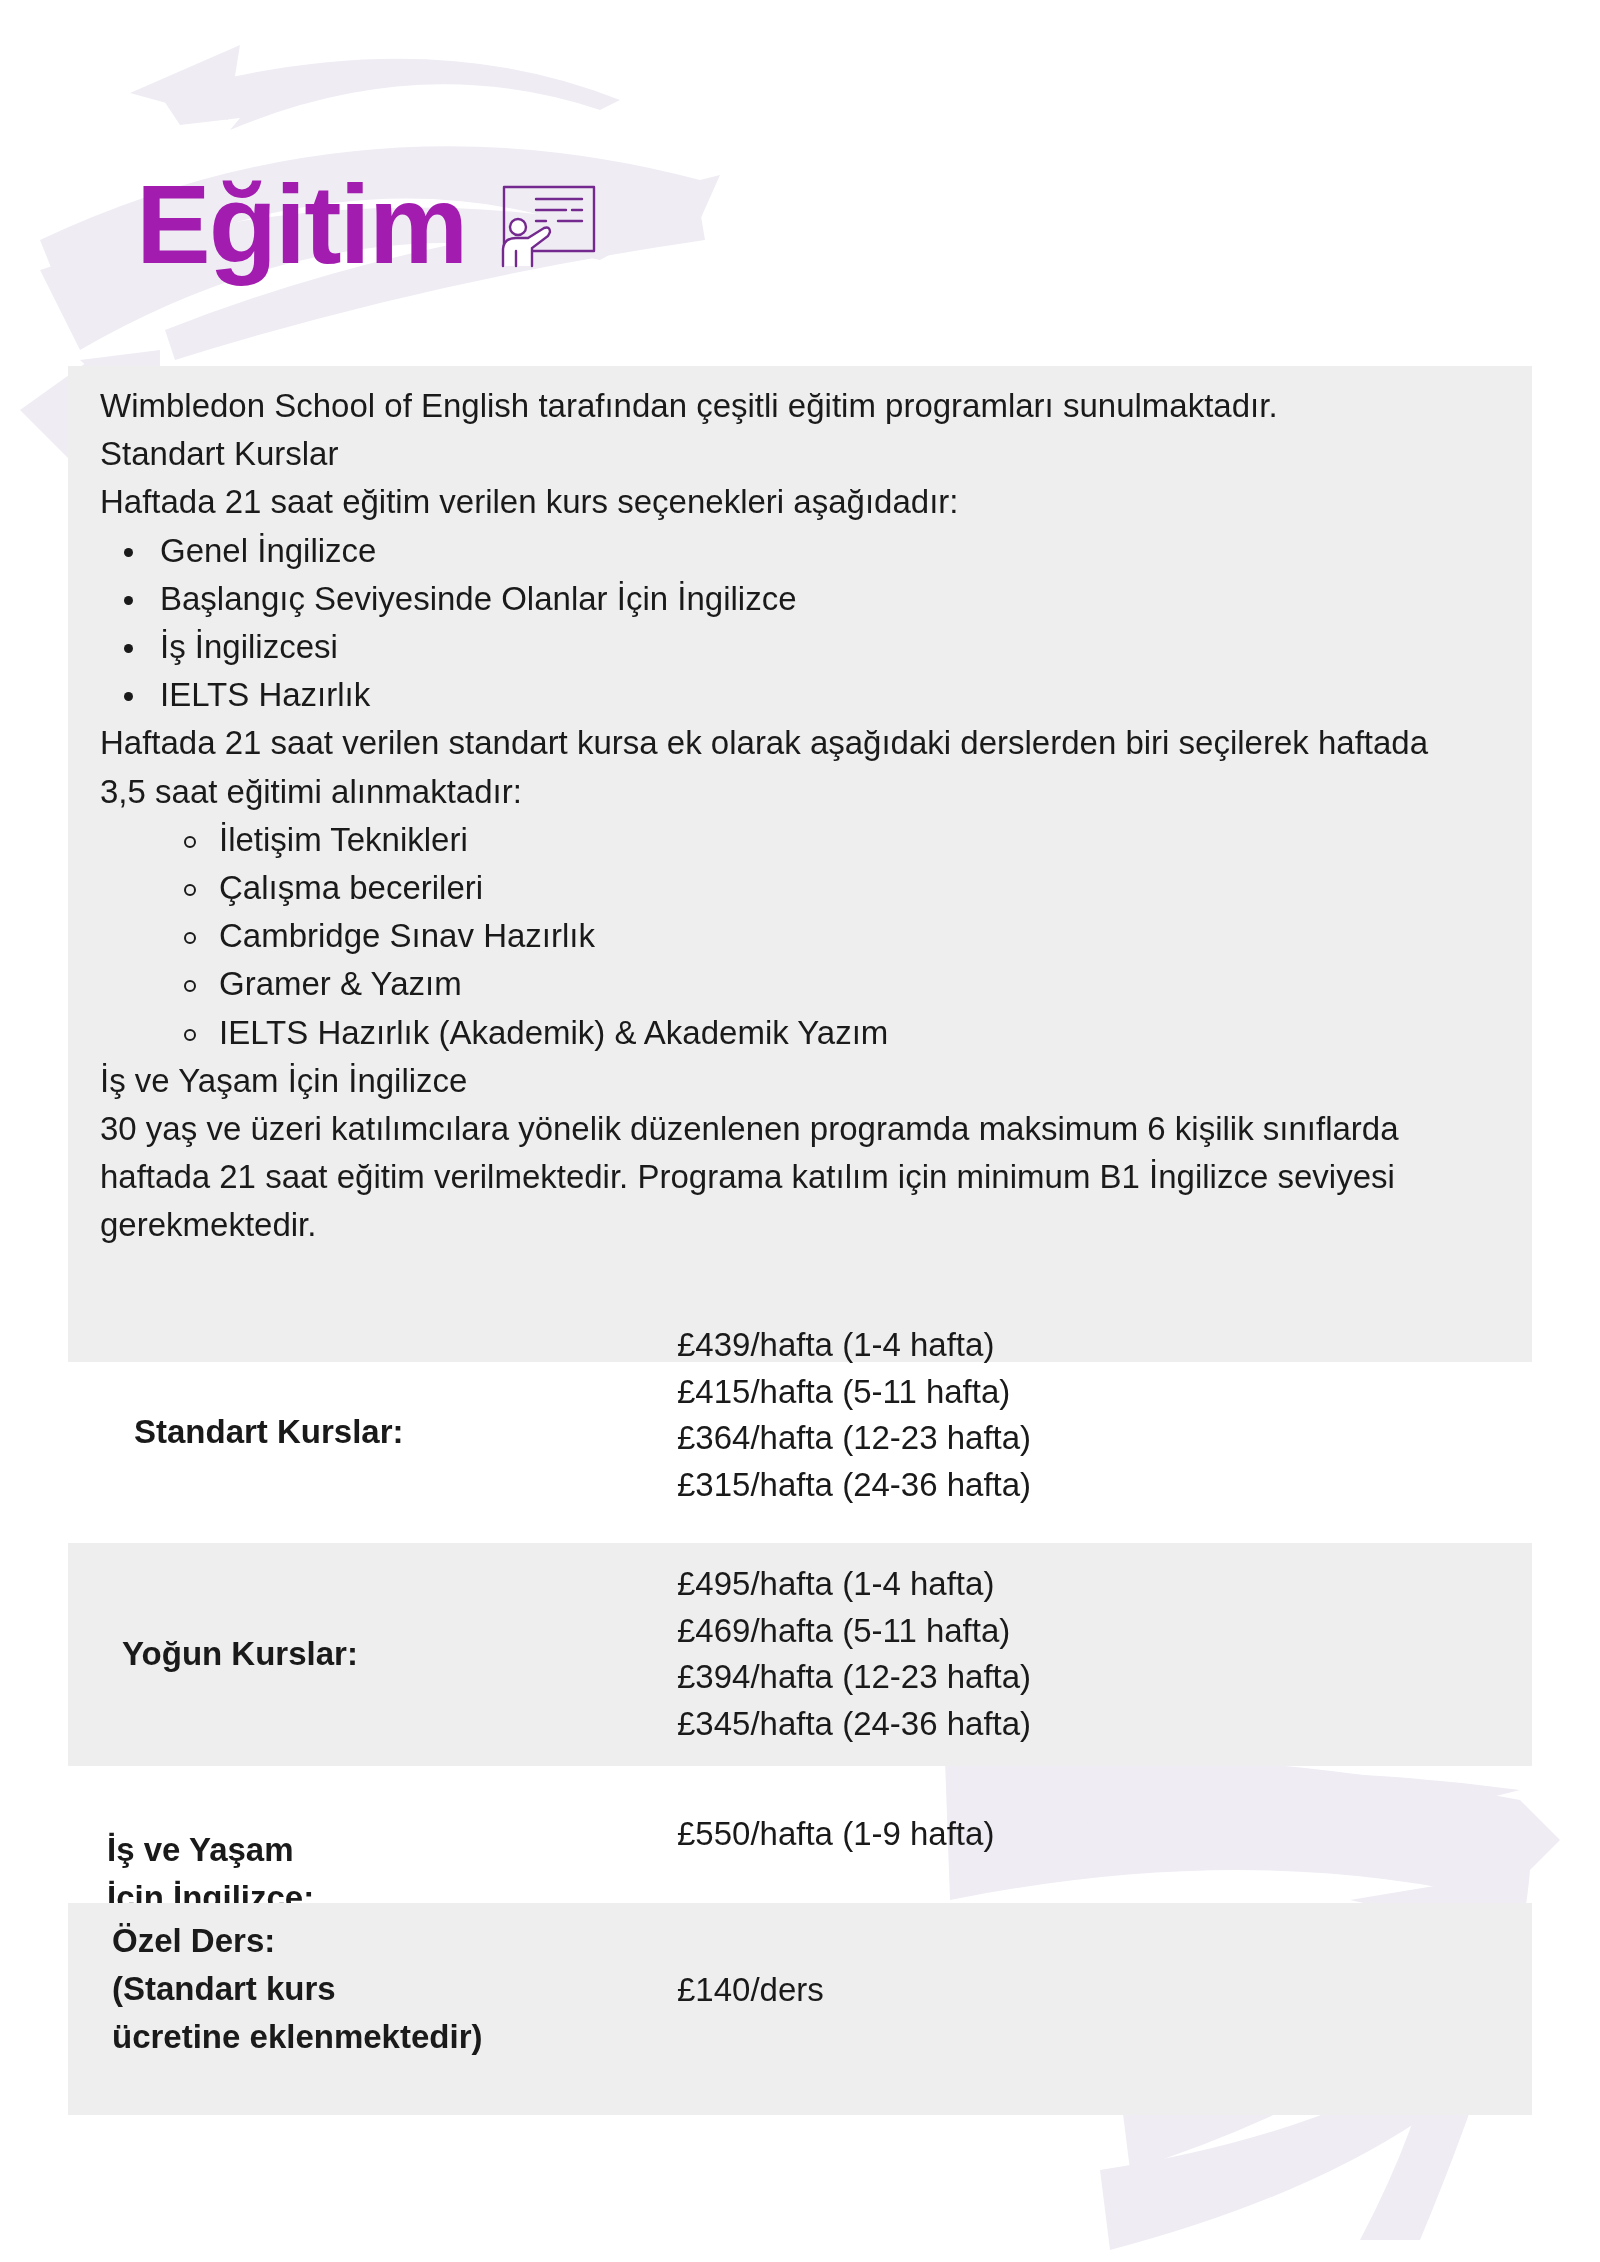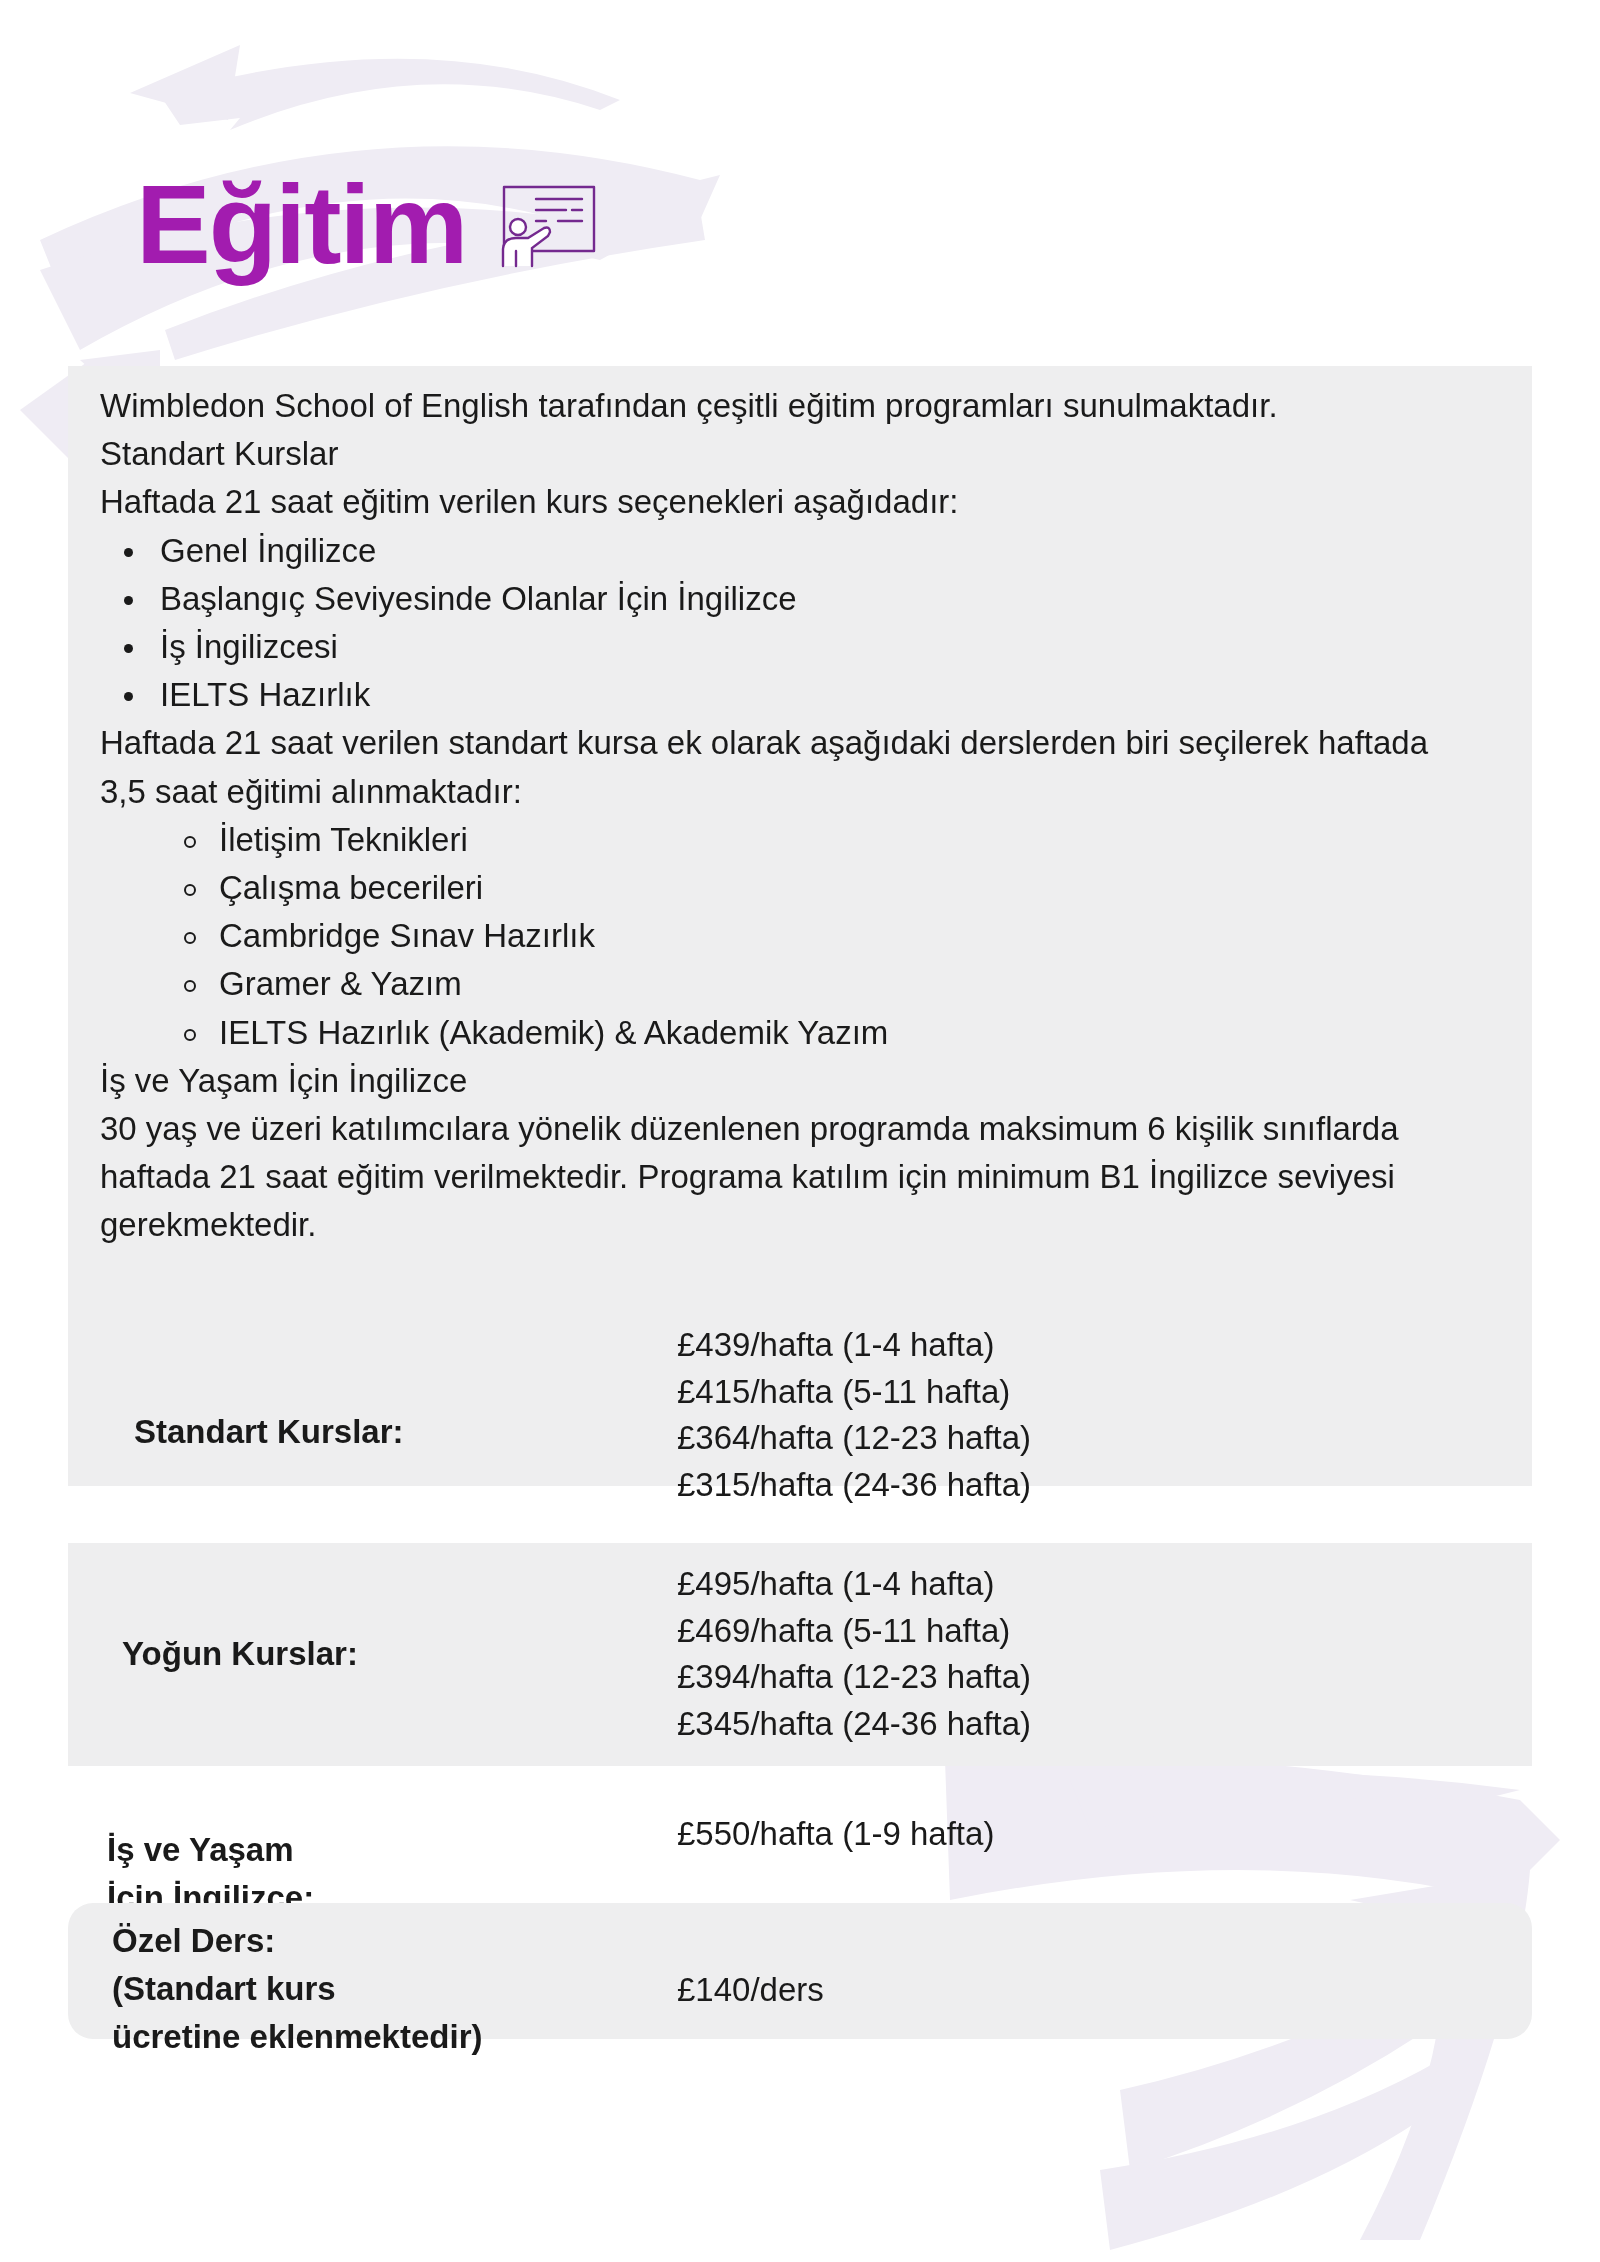--- a/index.html
+++ b/index.html
@@ -1,20 +1,20 @@
 <!DOCTYPE html>
 <html><head>
 <meta charset="utf-8">
 <style>
   html, body { margin:0; padding:0; }
   body { width:1600px; height:2262px; position:relative; overflow:hidden; background:#ffffff; font-family:"Liberation Sans", sans-serif; color:#1a1a1a; }
   .bg { position:absolute; left:0; top:0; width:1600px; height:2262px; z-index:0; }
   .title { position:absolute; left:136px; top:160px; font-size:112px; font-weight:bold; color:#a21caf; letter-spacing:-2px; line-height:130px; z-index:2; margin:0; }
   .title-icon { position:absolute; left:500px; top:184px; width:98px; height:84px; z-index:2; }
-  .intro { position:absolute; left:68px; top:366px; width:1464px; height:1120px; background:#eeeeef; z-index:1; box-sizing:border-box; padding:16px 32px 0 32px; }
+  .intro { position:absolute; left:68px; top:366px; width:1464px; height:996px; background:#eeeeef; z-index:1; box-sizing:border-box; padding:16px 32px 0 32px; }
   .intro p { margin:0; font-size:33px; line-height:48.2px; }
   .intro ul { margin:0; padding:0; list-style:none; }
   .intro li { font-size:33px; line-height:48.2px; position:relative; }
   .lvl1 li { padding-left:60px; }
   .lvl1 li::before { content:""; position:absolute; left:24px; top:21px; width:9px; height:9px; border-radius:50%; background:#1a1a1a; }
   .lvl2 li { padding-left:119px; }
   .lvl2 li::before { content:""; position:absolute; left:84px; top:20px; width:8px; height:8px; border-radius:50%; border:2px solid #1a1a1a; }
   .row { position:absolute; left:68px; width:1464px; z-index:1; }
   .row.shade { background:#eeeeef; }
   .row .label { position:absolute; left:0; font-size:33px; font-weight:bold; line-height:48px; }
@@ -105,21 +105,21 @@
 <div class="row" style="top:1766px;height:137px;">
   <div class="label" style="left:39px;top:20px;margin-top:40px;">
     <div>İş ve Yaşam</div>
     <div>İçin İngilizce:</div>
   </div>
   <div class="prices" style="top:45px;text-align:right;">
     <div>£550/hafta (1-9 hafta)</div>
   </div>
 </div>
 
-<div class="row shade" style="top:1903px;height:136px;border-radius:25px;">
+<div class="row shade" style="top:1903px;height:212px;">
   <div class="label" style="left:44px;top:14px;">
     <div>Özel Ders:</div>
     <div>(Standart kurs</div>
     <div>ücretine eklenmektedir)</div>
   </div>
   <div class="prices" style="top:64px;text-align:right;">
     <div>£140/ders</div>
   </div>
 </div>
 

